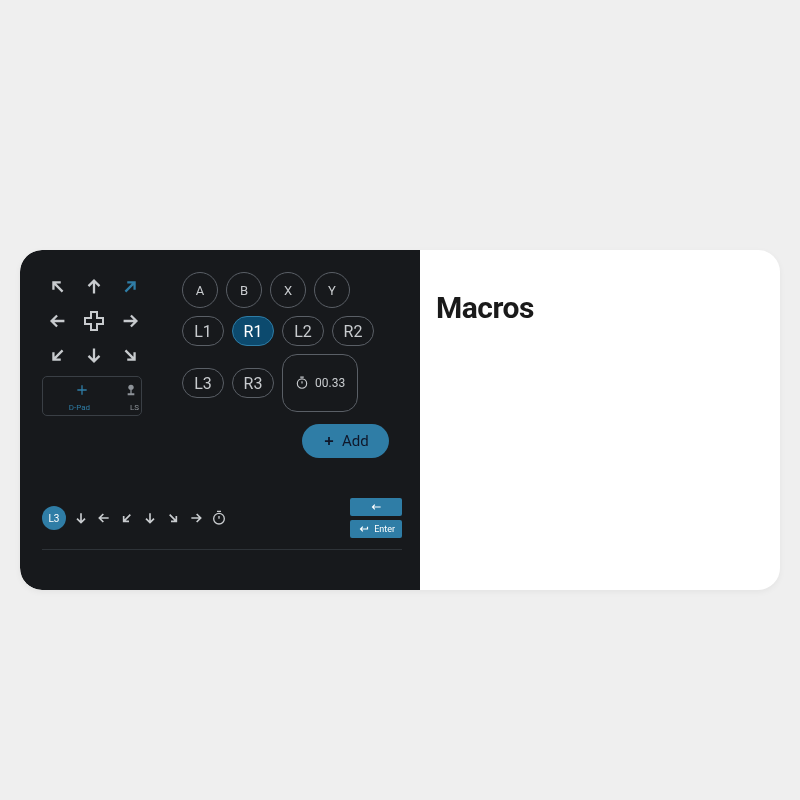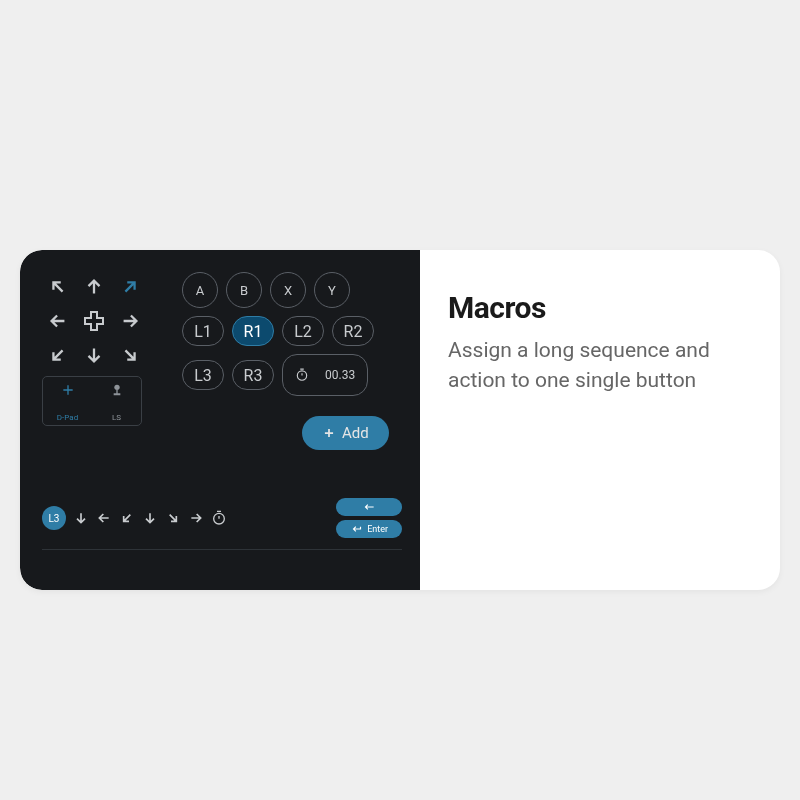--- a/index.html
+++ b/index.html
@@ -26,21 +26,21 @@
     width: 400px;
     height: 100%;
     background: #17191c;
     border-radius: 22px 0 0 22px;
     padding: 22px 18px 18px 22px;
     color: #b8bbbf;
     position: relative;
   }
   .right {
     flex: 1;
-    padding: 40px 28px;
+    padding: 40px 16px;
   }
   .right h2 {
     font-size: 30px;
     font-weight: 700;
     color: #1a1a1a;
     margin-bottom: 10px;
     letter-spacing: -0.5px;
   }
   .right p {
     font-size: 21px;
@@ -74,27 +74,27 @@
     display: flex;
     border: 1px solid #3a3f45;
     border-radius: 5px;
     overflow: hidden;
     width: 100px;
   }
   .mode-btn {
     flex: 1;
     display: flex;
     flex-direction: column;
-    align-items: center;
+    align-items: flex-end;
     justify-content: center;
     padding: 5px 2px 3px;
     cursor: pointer;
     font-size: 8px;
     color: #8e9399;
-    gap: 15px;
+    gap: 5px;
   }
   .mode-btn.active { color: #2f7da6; }
   .mode-btn svg { width: 16px; height: 16px; }
   .buttons-area { flex: 1; }
   .btn-row { display: flex; gap: 8px; margin-bottom: 8px; align-items: center; }
   .circle-btn {
     width: 36px; height: 36px;
     border: 1.5px solid #5a5f66;
     border-radius: 50%;
     display: flex;
@@ -118,40 +118,40 @@
     background: transparent;
   }
   .pill-btn.active, .circle-btn.active {
     background: #0c4a6e;
     border-color: #2f7da6;
     color: #fff;
   }
   .timer-chip {
     display: flex;
     align-items: center;
-    gap: 16px;
+    gap: 6px;
     border: 1.5px solid #5a5f66;
     border-radius: 15px;
-    padding: 13px 12px;
+    padding: 21px 12px;
     font-size: 12px;
     color: #c8cbce;
   }
   .timer-chip svg { width: 14px; height: 14px; }
   .add-btn {
     background: #2f7da6;
-    color: #e5e5e5;
+    color: #0f172a;
     border-radius: 18px;
     padding: 8px 20px;
     font-size: 15px;
     display: inline-flex;
     align-items: center;
     gap: 6px;
     cursor: pointer;
     margin-left: 120px;
-    margin-top: 12px;
+    margin-top: 4px;
   }
   .add-btn svg { width: 14px; height: 14px; }
   .bottom-row {
     position: absolute;
     bottom: 52px;
     left: 22px;
     right: 18px;
     display: flex;
     align-items: center;
     justify-content: space-between;
@@ -174,22 +174,22 @@
   .seq-arrow { color: #c8cbce; display:flex; }
   .seq-arrow svg { width: 16px; height: 16px; }
   .key-stack {
     display: flex;
     flex-direction: column;
     gap: 4px;
   }
   .key-chip {
     background: #2f7da6;
     color: #fff;
-    border-radius: 9px;
-    padding: 3px 14px;
+    border-radius: 2px;
+    padding: 3px 7px;
     display: flex;
     align-items: center;
     gap: 3px;
     font-size: 9px;
     min-width: 32px;
     justify-content: center;
   }
   .key-chip svg { width: 14px; height: 12px; }
   .divider {
     position: absolute;
@@ -357,15 +357,14 @@
             </svg>
           <span>Enter</span>
         </div>
       </div>
     </div>
     <div class="divider"></div>
   </div>
 
   <div class="right">
     <h2>Macros</h2>
-    <p>Assign a long sequence and action to one single button</p>
   </div>
 </div>
 
 </body></html>

